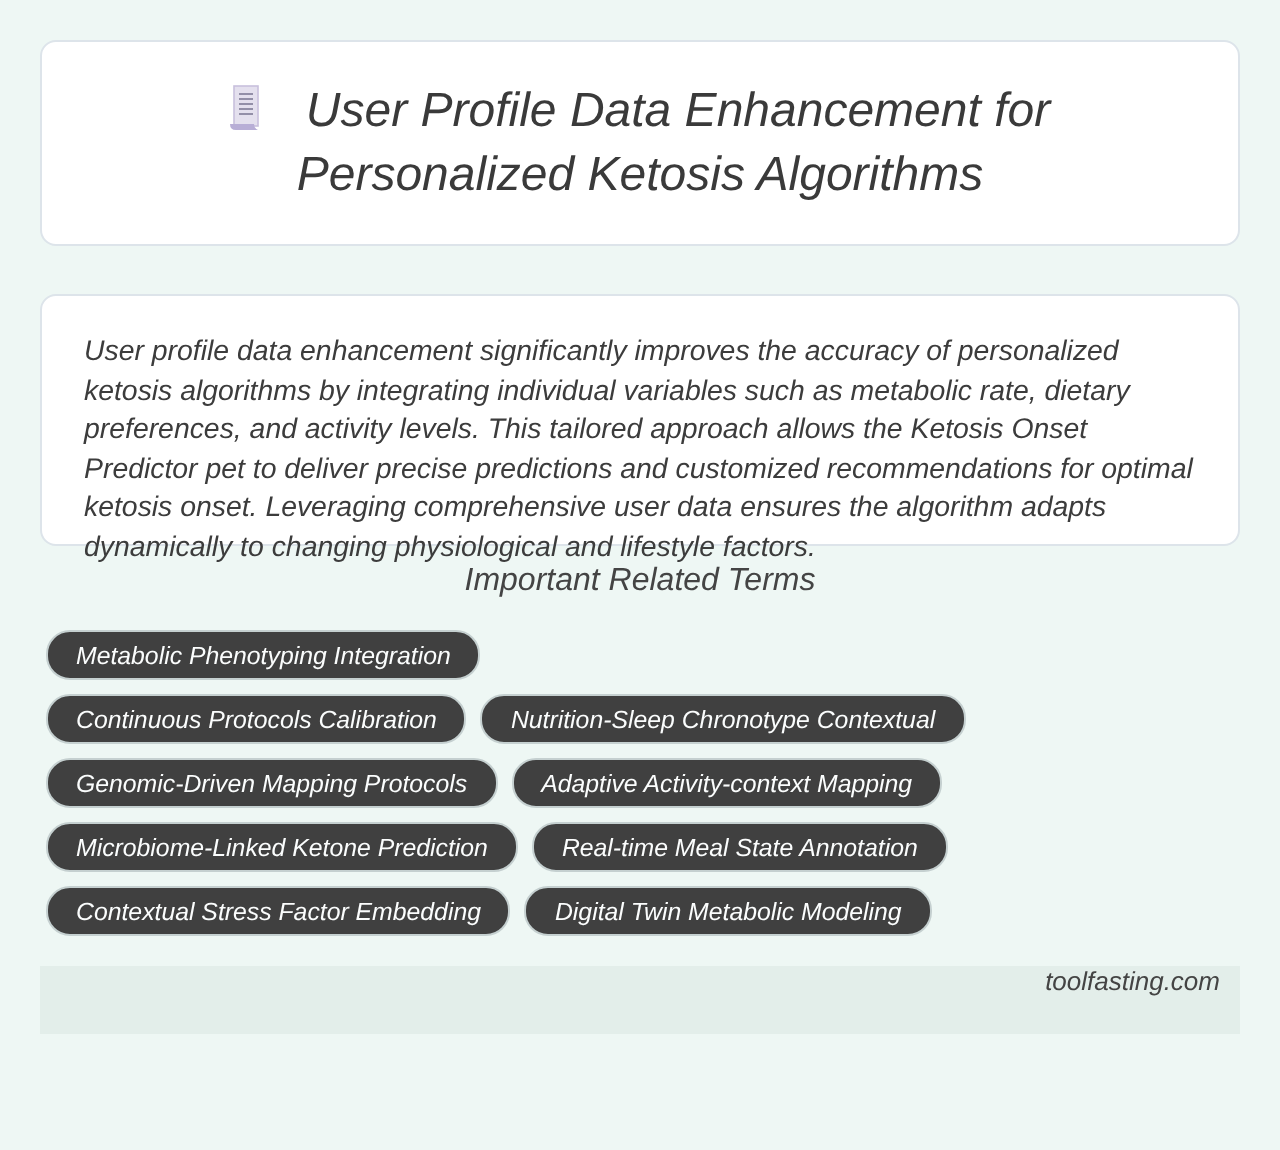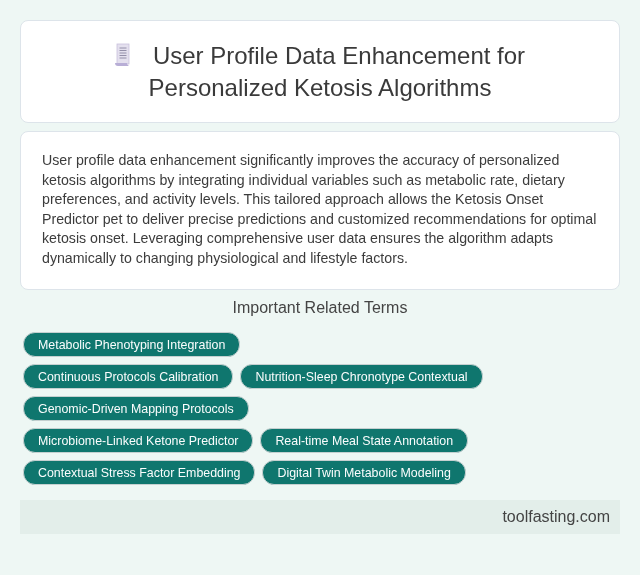--- a/index.html
+++ b/index.html
@@ -1,28 +1,28 @@
 <!DOCTYPE html>
 <html><head>
 <meta charset="utf-8">
 <style>
   * { box-sizing: border-box; margin: 0; padding: 0; }
   html, body { width: 640px; height: 575px; background: #eef7f4; font-family: "Liberation Sans", sans-serif; color: #333; overflow: hidden; }
-  .wrap { padding: 20px 20px 0 20px; }
+  .wrap { padding: 20px 20px 0 20px; font-style: italic; }
   .card { background: #fff; border: 1px solid #dde4ea; border-radius: 8px; }
   .header { height: 103px; display: flex; align-items: center; justify-content: center; text-align: center; padding: 0 40px; }
   .title { font-size: 24px; line-height: 32px; color: #3a3a3a; font-weight: normal; }
   .doc-icon { display: inline-block; width: 16px; height: 24px; vertical-align: -3px; margin-right: 22px; }
-  .content { margin-top: 8px; padding: 19px 21px 22px 21px; height: 159px; }
+  .content { margin-top: 24px; padding: 19px 21px 22px 21px; height: 126px; }
   .desc { font-size: 14.2px; line-height: 19.5px; color: #3c3c3c; }
   .terms-title { text-align: center; font-size: 16px; color: #444; margin-top: 9px; height: 22px; }
   .tags { margin-top: 11px; padding-left: 3px; display: flex; flex-wrap: wrap; width: 460px; }
-  .tag { background: #0f766e; color: #fbfdfd; font-size: 12.4px; height: 25px; line-height: 25px; padding: 0 14px; border-radius: 12px; margin: 0 7px 7px 0; border: 1px solid #c5d0d0; white-space: nowrap; }
+  .tag { background: #404040; color: #fbfdfd; font-size: 12.4px; height: 25px; line-height: 25px; padding: 0 14px; border-radius: 12px; margin: 0 7px 7px 0; border: 1px solid #c5d0d0; white-space: nowrap; }
   .row { display: flex; width: 100%; }
-  .footer { margin-top: 8px; background: #e3eeea; height: 34px; display: flex; align-items: center; justify-content: flex-end; padding-right: 10px; font-size: 16px; color: #444; }
+  .footer { margin-top: 8px; background: #e3eeea; height: 34px; display: flex; justify-content: flex-end; padding-right: 10px; font-size: 13px; color: #444; }
 </style>
 </head>
 <body>
 
 <div class="wrap">
   <div class="card header">
     <h1 class="title">
       <span class="doc-icon">
         <svg width="16" height="24" viewBox="0 0 16 24">
           <rect x="2" y="1" width="12" height="20" fill="#e4e0ee" stroke="#c8c0dc" stroke-width="0.8"></rect>
@@ -46,23 +46,24 @@
   <div class="tags">
     <div class="row">
       <span class="tag">Metabolic Phenotyping Integration</span>
     </div>
     <div class="row">
       <span class="tag">Continuous Protocols Calibration</span>
       <span class="tag">Nutrition-Sleep Chronotype Contextual</span>
     </div>
     <div class="row">
       <span class="tag">Genomic-Driven Mapping Protocols</span>
+      <span class="tag">Adaptive Activity-context Mapping</span>
     </div>
     <div class="row">
-      <span class="tag">Microbiome-Linked Ketone Predictor</span>
+      <span class="tag">Microbiome-Linked Ketone Prediction</span>
       <span class="tag">Real-time Meal State Annotation</span>
     </div>
     <div class="row">
       <span class="tag">Contextual Stress Factor Embedding</span>
       <span class="tag">Digital Twin Metabolic Modeling</span>
     </div>
   </div>
 
   <div class="footer">
     <span>toolfasting.com</span>

